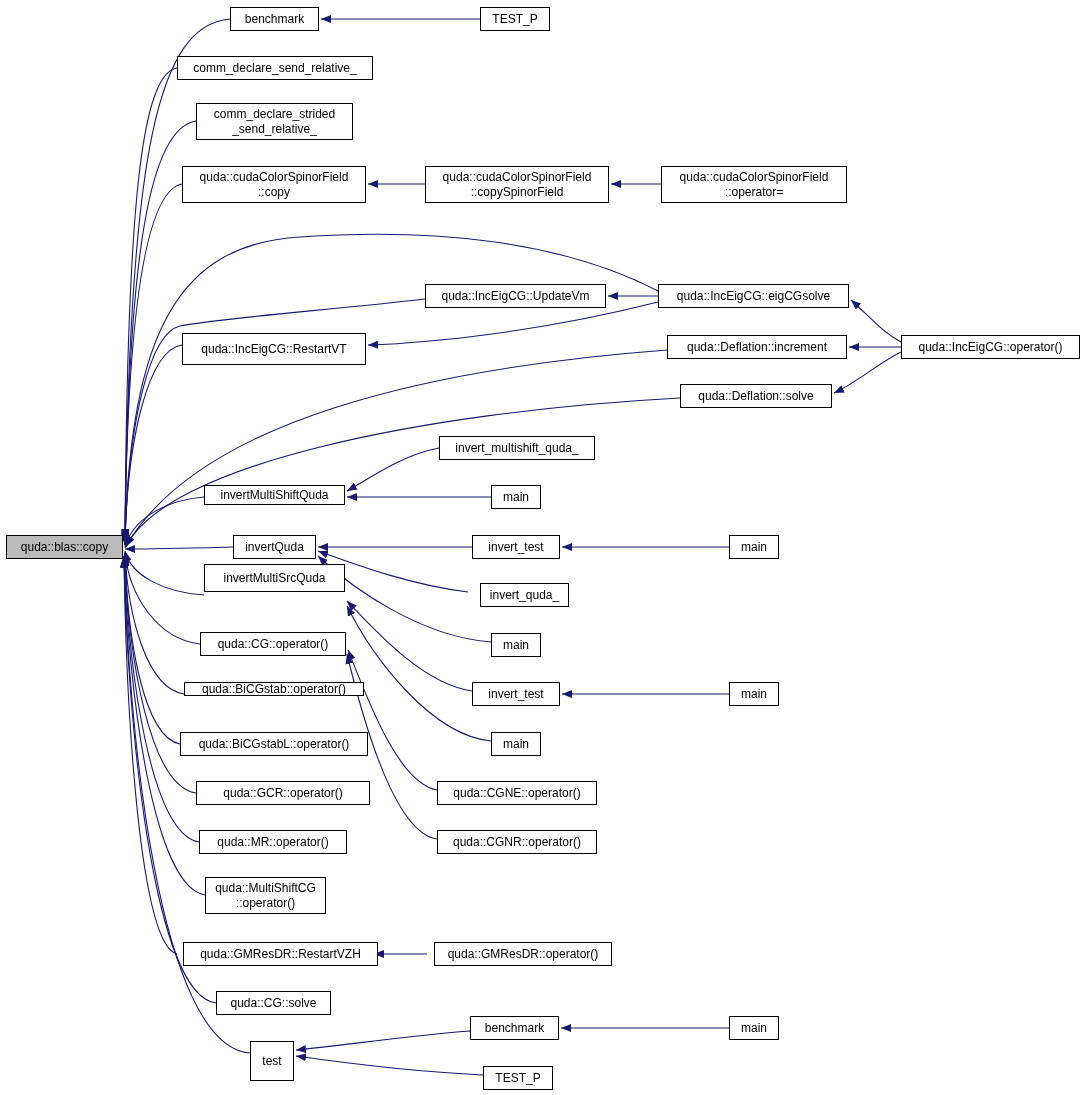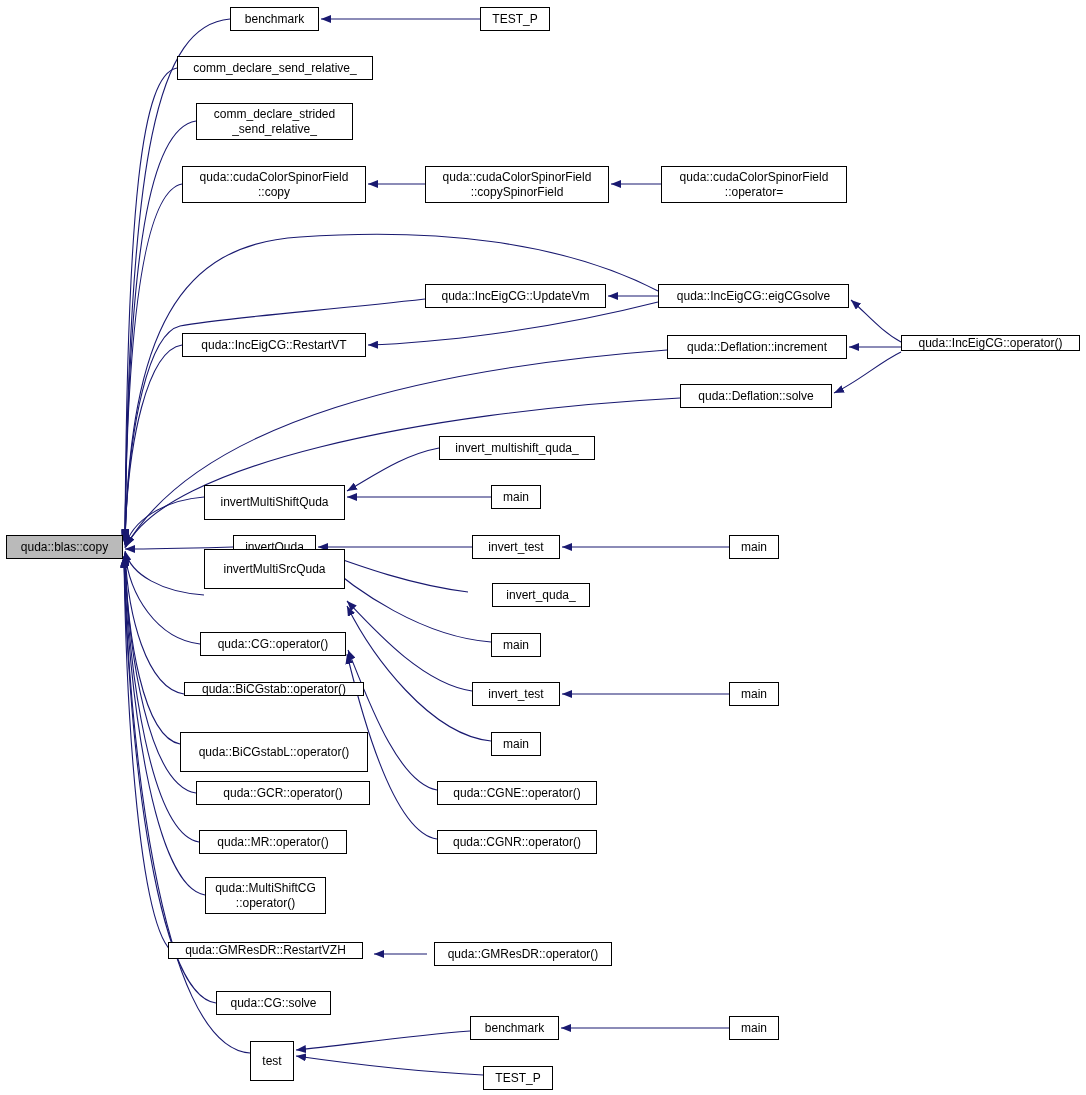--- a/index.html
+++ b/index.html
@@ -93,46 +93,46 @@
   <div class="node" style="left:196px;top:103px;width:157px;height:37px">comm_declare_strided
 _send_relative_</div>
   <div class="node" style="left:182px;top:166px;width:184px;height:37px">quda::cudaColorSpinorField
 ::copy</div>
   <div class="node" style="left:425px;top:166px;width:184px;height:37px">quda::cudaColorSpinorField
 ::copySpinorField</div>
   <div class="node" style="left:661px;top:166px;width:186px;height:37px">quda::cudaColorSpinorField
 ::operator=</div>
   <div class="node" style="left:425px;top:284px;width:181px;height:24px">quda::IncEigCG::UpdateVm</div>
   <div class="node" style="left:658px;top:284px;width:191px;height:24px">quda::IncEigCG::eigCGsolve</div>
-  <div class="node" style="left:182px;top:333px;width:184px;height:24px">quda::IncEigCG::RestartVT</div>
+  <div class="node" style="left:182px;top:333px;width:184px;height:32px">quda::IncEigCG::RestartVT</div>
   <div class="node" style="left:667px;top:335px;width:180px;height:24px">quda::Deflation::increment</div>
-  <div class="node" style="left:901px;top:335px;width:179px;height:16px">quda::IncEigCG::operator()</div>
+  <div class="node" style="left:901px;top:335px;width:179px;height:24px">quda::IncEigCG::operator()</div>
   <div class="node" style="left:680px;top:384px;width:152px;height:24px">quda::Deflation::solve</div>
   <div class="node" style="left:439px;top:436px;width:156px;height:24px">invert_multishift_quda_</div>
-  <div class="node" style="left:204px;top:485px;width:141px;height:35px">invertMultiShiftQuda</div>
+  <div class="node" style="left:204px;top:485px;width:141px;height:20px">invertMultiShiftQuda</div>
   <div class="node" style="left:491px;top:485px;width:50px;height:24px">main</div>
   <div class="node" style="left:233px;top:535px;width:83px;height:24px">invertQuda</div>
   <div class="node" style="left:472px;top:535px;width:88px;height:24px">invert_test</div>
   <div class="node" style="left:729px;top:535px;width:50px;height:24px">main</div>
-  <div class="node" style="left:204px;top:549px;width:141px;height:40px">invertMultiSrcQuda</div>
-  <div class="node" style="left:492px;top:583px;width:98px;height:24px">invert_quda_</div>
+  <div class="node" style="left:204px;top:564px;width:141px;height:28px">invertMultiSrcQuda</div>
+  <div class="node" style="left:480px;top:583px;width:89px;height:24px">invert_quda_</div>
   <div class="node" style="left:200px;top:632px;width:146px;height:24px">quda::CG::operator()</div>
   <div class="node" style="left:491px;top:633px;width:50px;height:24px">main</div>
   <div class="node" style="left:184px;top:682px;width:180px;height:14px">quda::BiCGstab::operator()</div>
   <div class="node" style="left:472px;top:682px;width:88px;height:24px">invert_test</div>
   <div class="node" style="left:729px;top:682px;width:50px;height:24px">main</div>
-  <div class="node" style="left:180px;top:732px;width:188px;height:40px">quda::BiCGstabL::operator()</div>
+  <div class="node" style="left:180px;top:732px;width:188px;height:24px">quda::BiCGstabL::operator()</div>
   <div class="node" style="left:491px;top:732px;width:50px;height:24px">main</div>
   <div class="node" style="left:196px;top:781px;width:174px;height:24px">quda::GCR::operator()</div>
   <div class="node" style="left:437px;top:781px;width:160px;height:24px">quda::CGNE::operator()</div>
   <div class="node" style="left:199px;top:830px;width:148px;height:24px">quda::MR::operator()</div>
   <div class="node" style="left:437px;top:830px;width:160px;height:24px">quda::CGNR::operator()</div>
   <div class="node" style="left:205px;top:877px;width:121px;height:37px">quda::MultiShiftCG
 ::operator()</div>
-  <div class="node" style="left:168px;top:942px;width:195px;height:17px">quda::GMResDR::RestartVZH</div>
+  <div class="node" style="left:183px;top:942px;width:195px;height:24px">quda::GMResDR::RestartVZH</div>
   <div class="node" style="left:434px;top:942px;width:178px;height:24px">quda::GMResDR::operator()</div>
   <div class="node" style="left:216px;top:991px;width:115px;height:24px">quda::CG::solve</div>
   <div class="node" style="left:250px;top:1041px;width:44px;height:40px">test</div>
   <div class="node" style="left:470px;top:1016px;width:89px;height:24px">benchmark</div>
   <div class="node" style="left:729px;top:1016px;width:50px;height:24px">main</div>
   <div class="node" style="left:483px;top:1066px;width:70px;height:24px">TEST_P</div>
 
 </div>
 
 </body></html>

